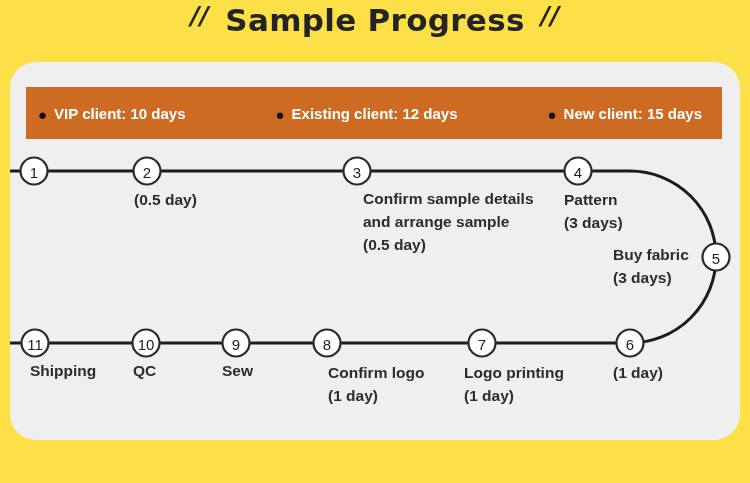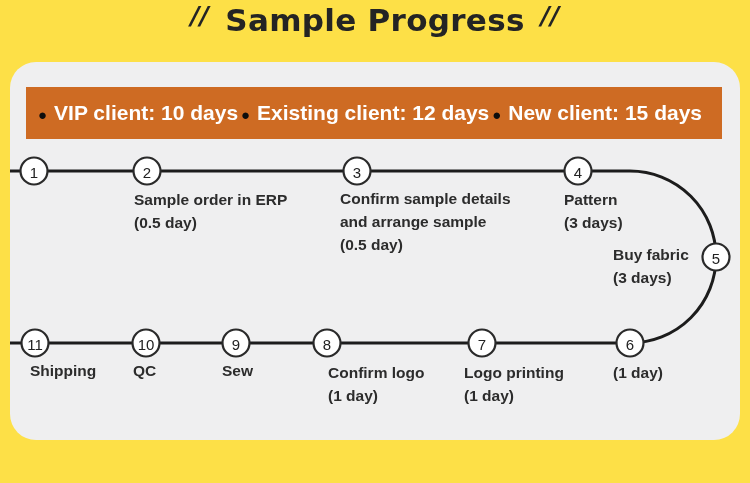--- a/index.html
+++ b/index.html
@@ -64,21 +64,21 @@
   .banner-bullet {
     color: #0d0d0d;
     font-size: 15px;
     margin-right: 7px;
     line-height: 1;
     transform: translateY(1px);
   }
   .banner-text {
     color: #ffffff;
     font-weight: 700;
-    font-size: 21px;
+    font-size: 15px;
   }
 
   
   .flow-svg {
     position: absolute;
     left: 0; top: 0;
     width: 750px; height: 483px;
   }
   .flow-path {
     fill: none;
@@ -104,20 +104,21 @@
     position: absolute;
     color: #2c2c2c;
     font-weight: 700;
     font-size: 15.5px;
     line-height: 23px;
     white-space: nowrap;
   }
   .step-label.wrap {
     white-space: normal;
     width: 192px;
+    margin-left: 23px;
   }
 </style>
 </head>
 <body>
 
 <div class="stage">
 
   <div class="title-row">
     <span class="quote quote-open">//</span><span>Sample Progress</span><span class="quote quote-close">//</span>
   </div>
@@ -183,21 +184,20 @@
       <text class="node-number" x="146" y="344">10</text>
     </g>
     <g>
       <circle class="node-circle" cx="35" cy="343" r="13.5"></circle>
       <text class="node-number" x="35" y="344">11</text>
     </g>
   </svg>
 
 
   <div class="step-label" style="left:134px; top:188px">
-    <div>Sample order in ERP</div>
     <div>(0.5 day)</div>
   </div>
 
   <div class="step-label wrap" style="left:340px; top:187px">
     <div>Confirm sample details and arrange sample</div>
     <div>(0.5 day)</div>
   </div>
 
   <div class="step-label" style="left:564px; top:188px">
     <div>Pattern</div>

